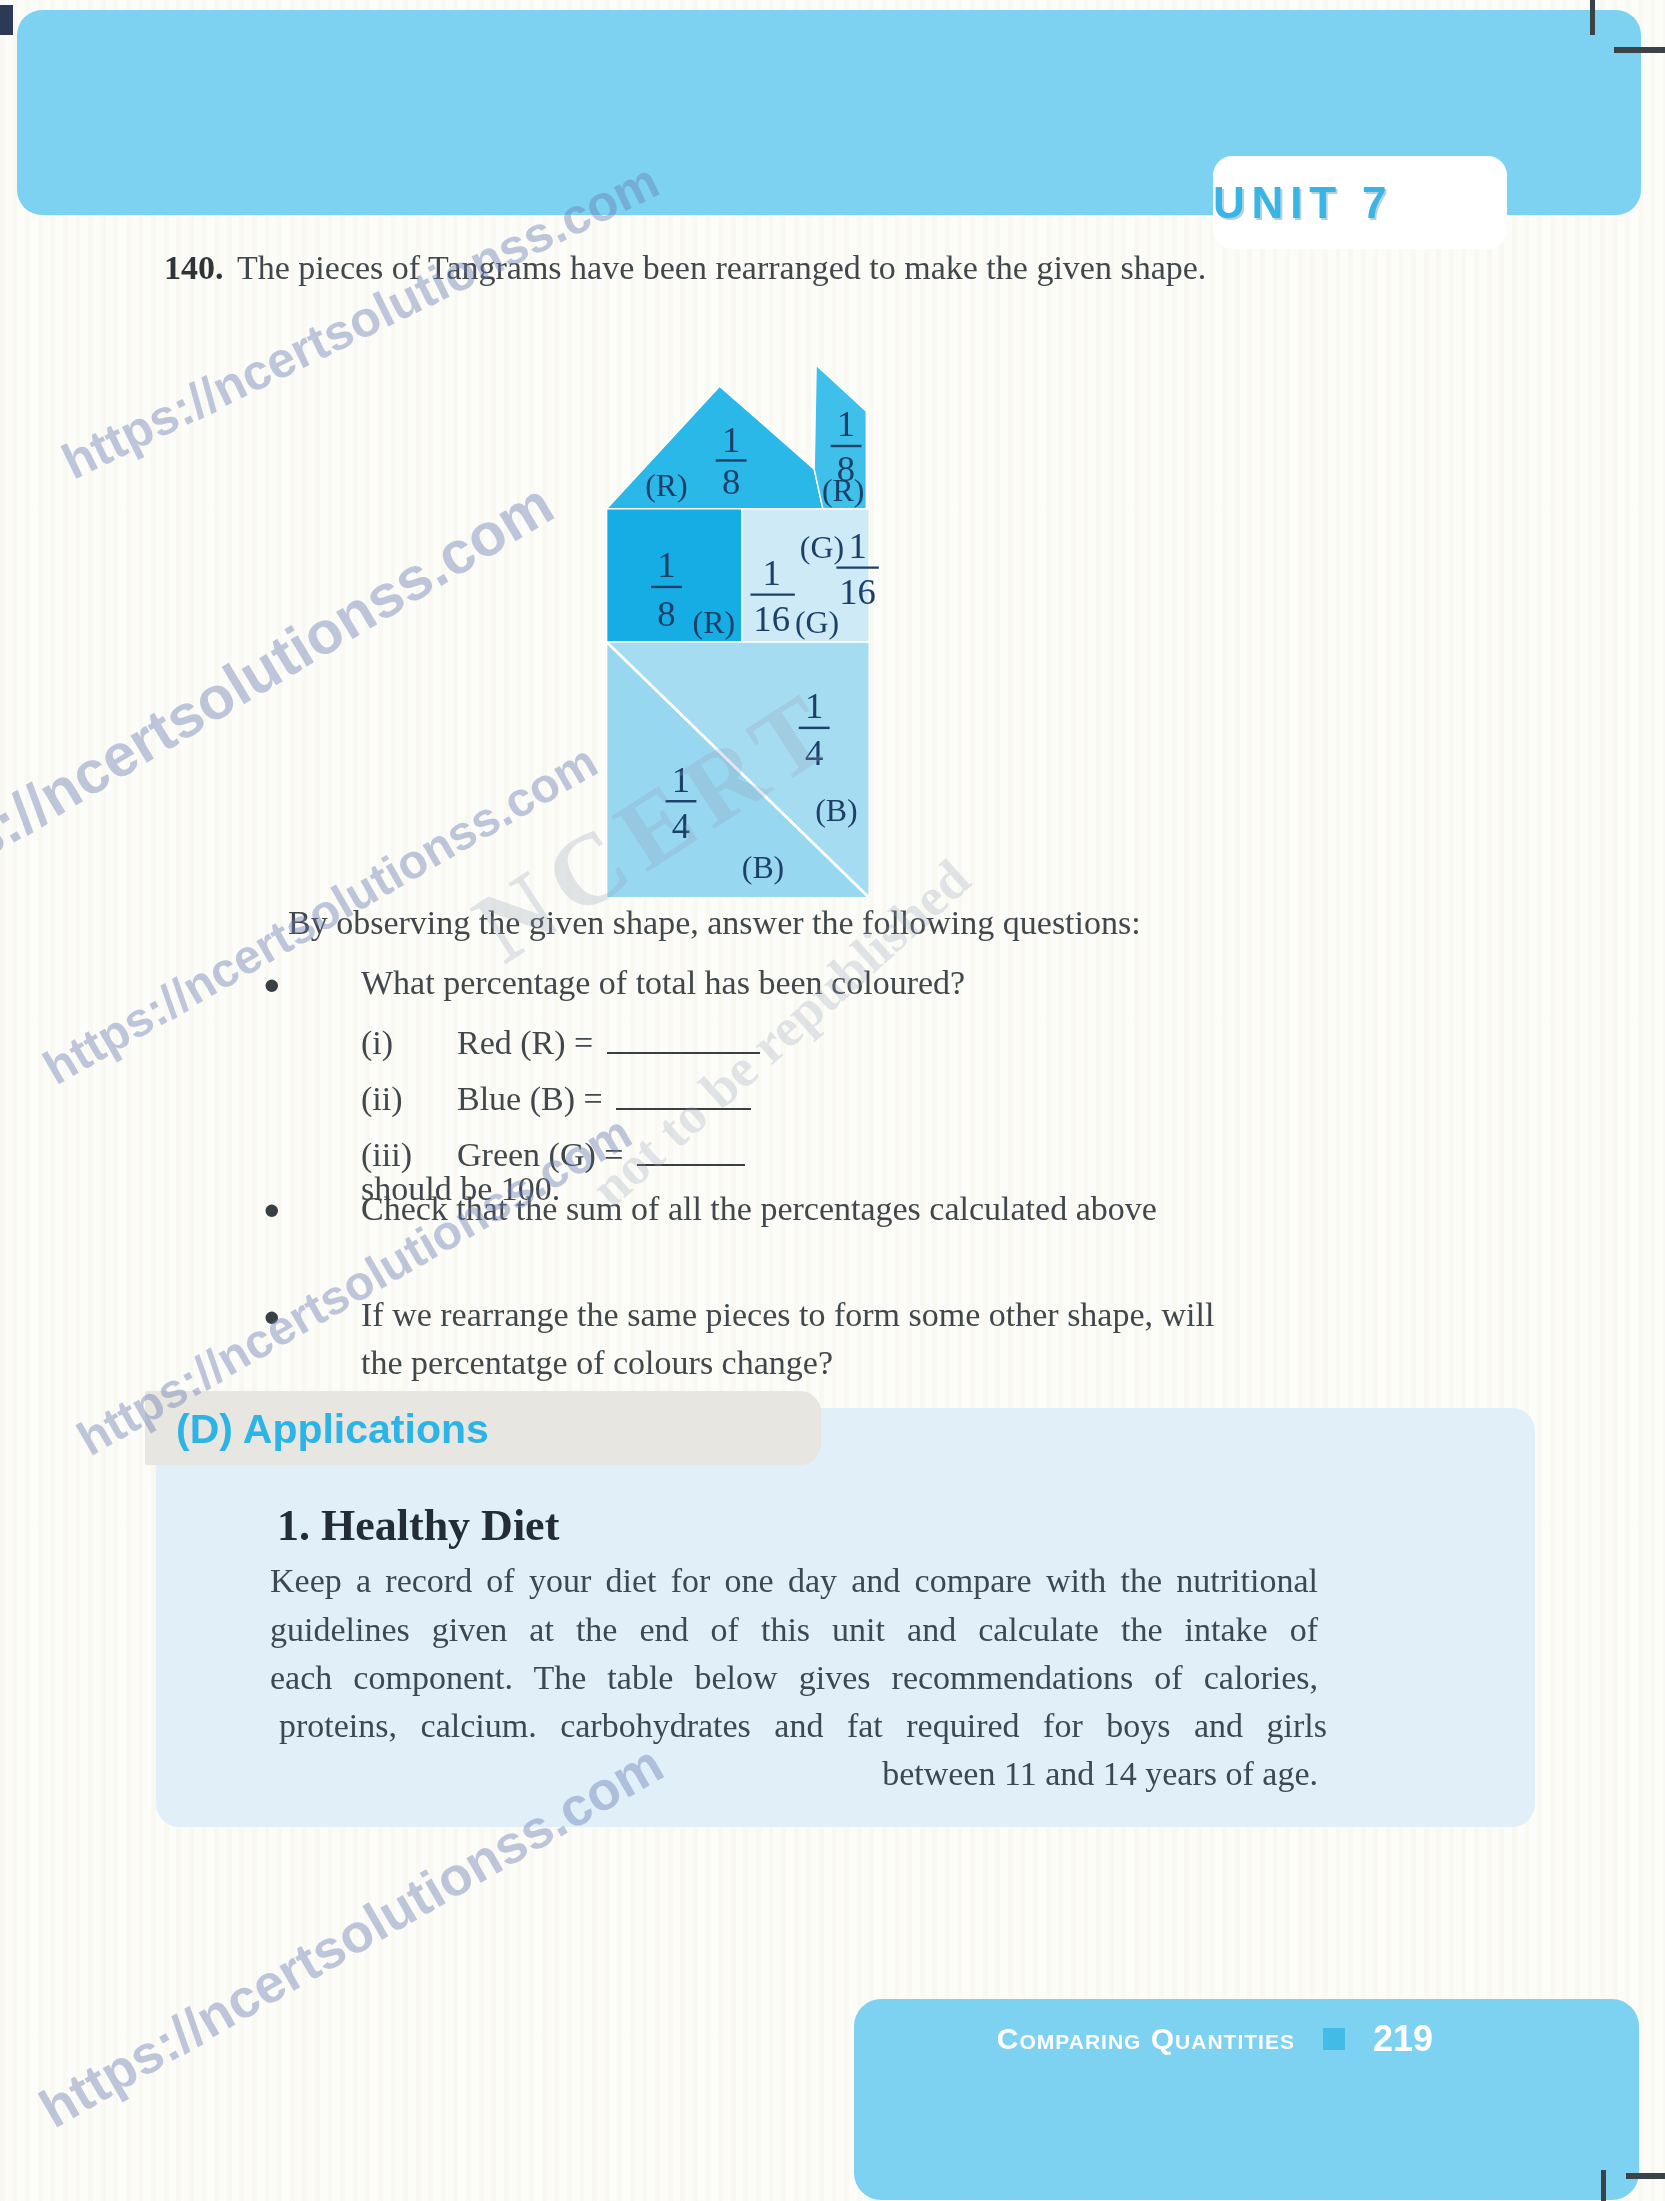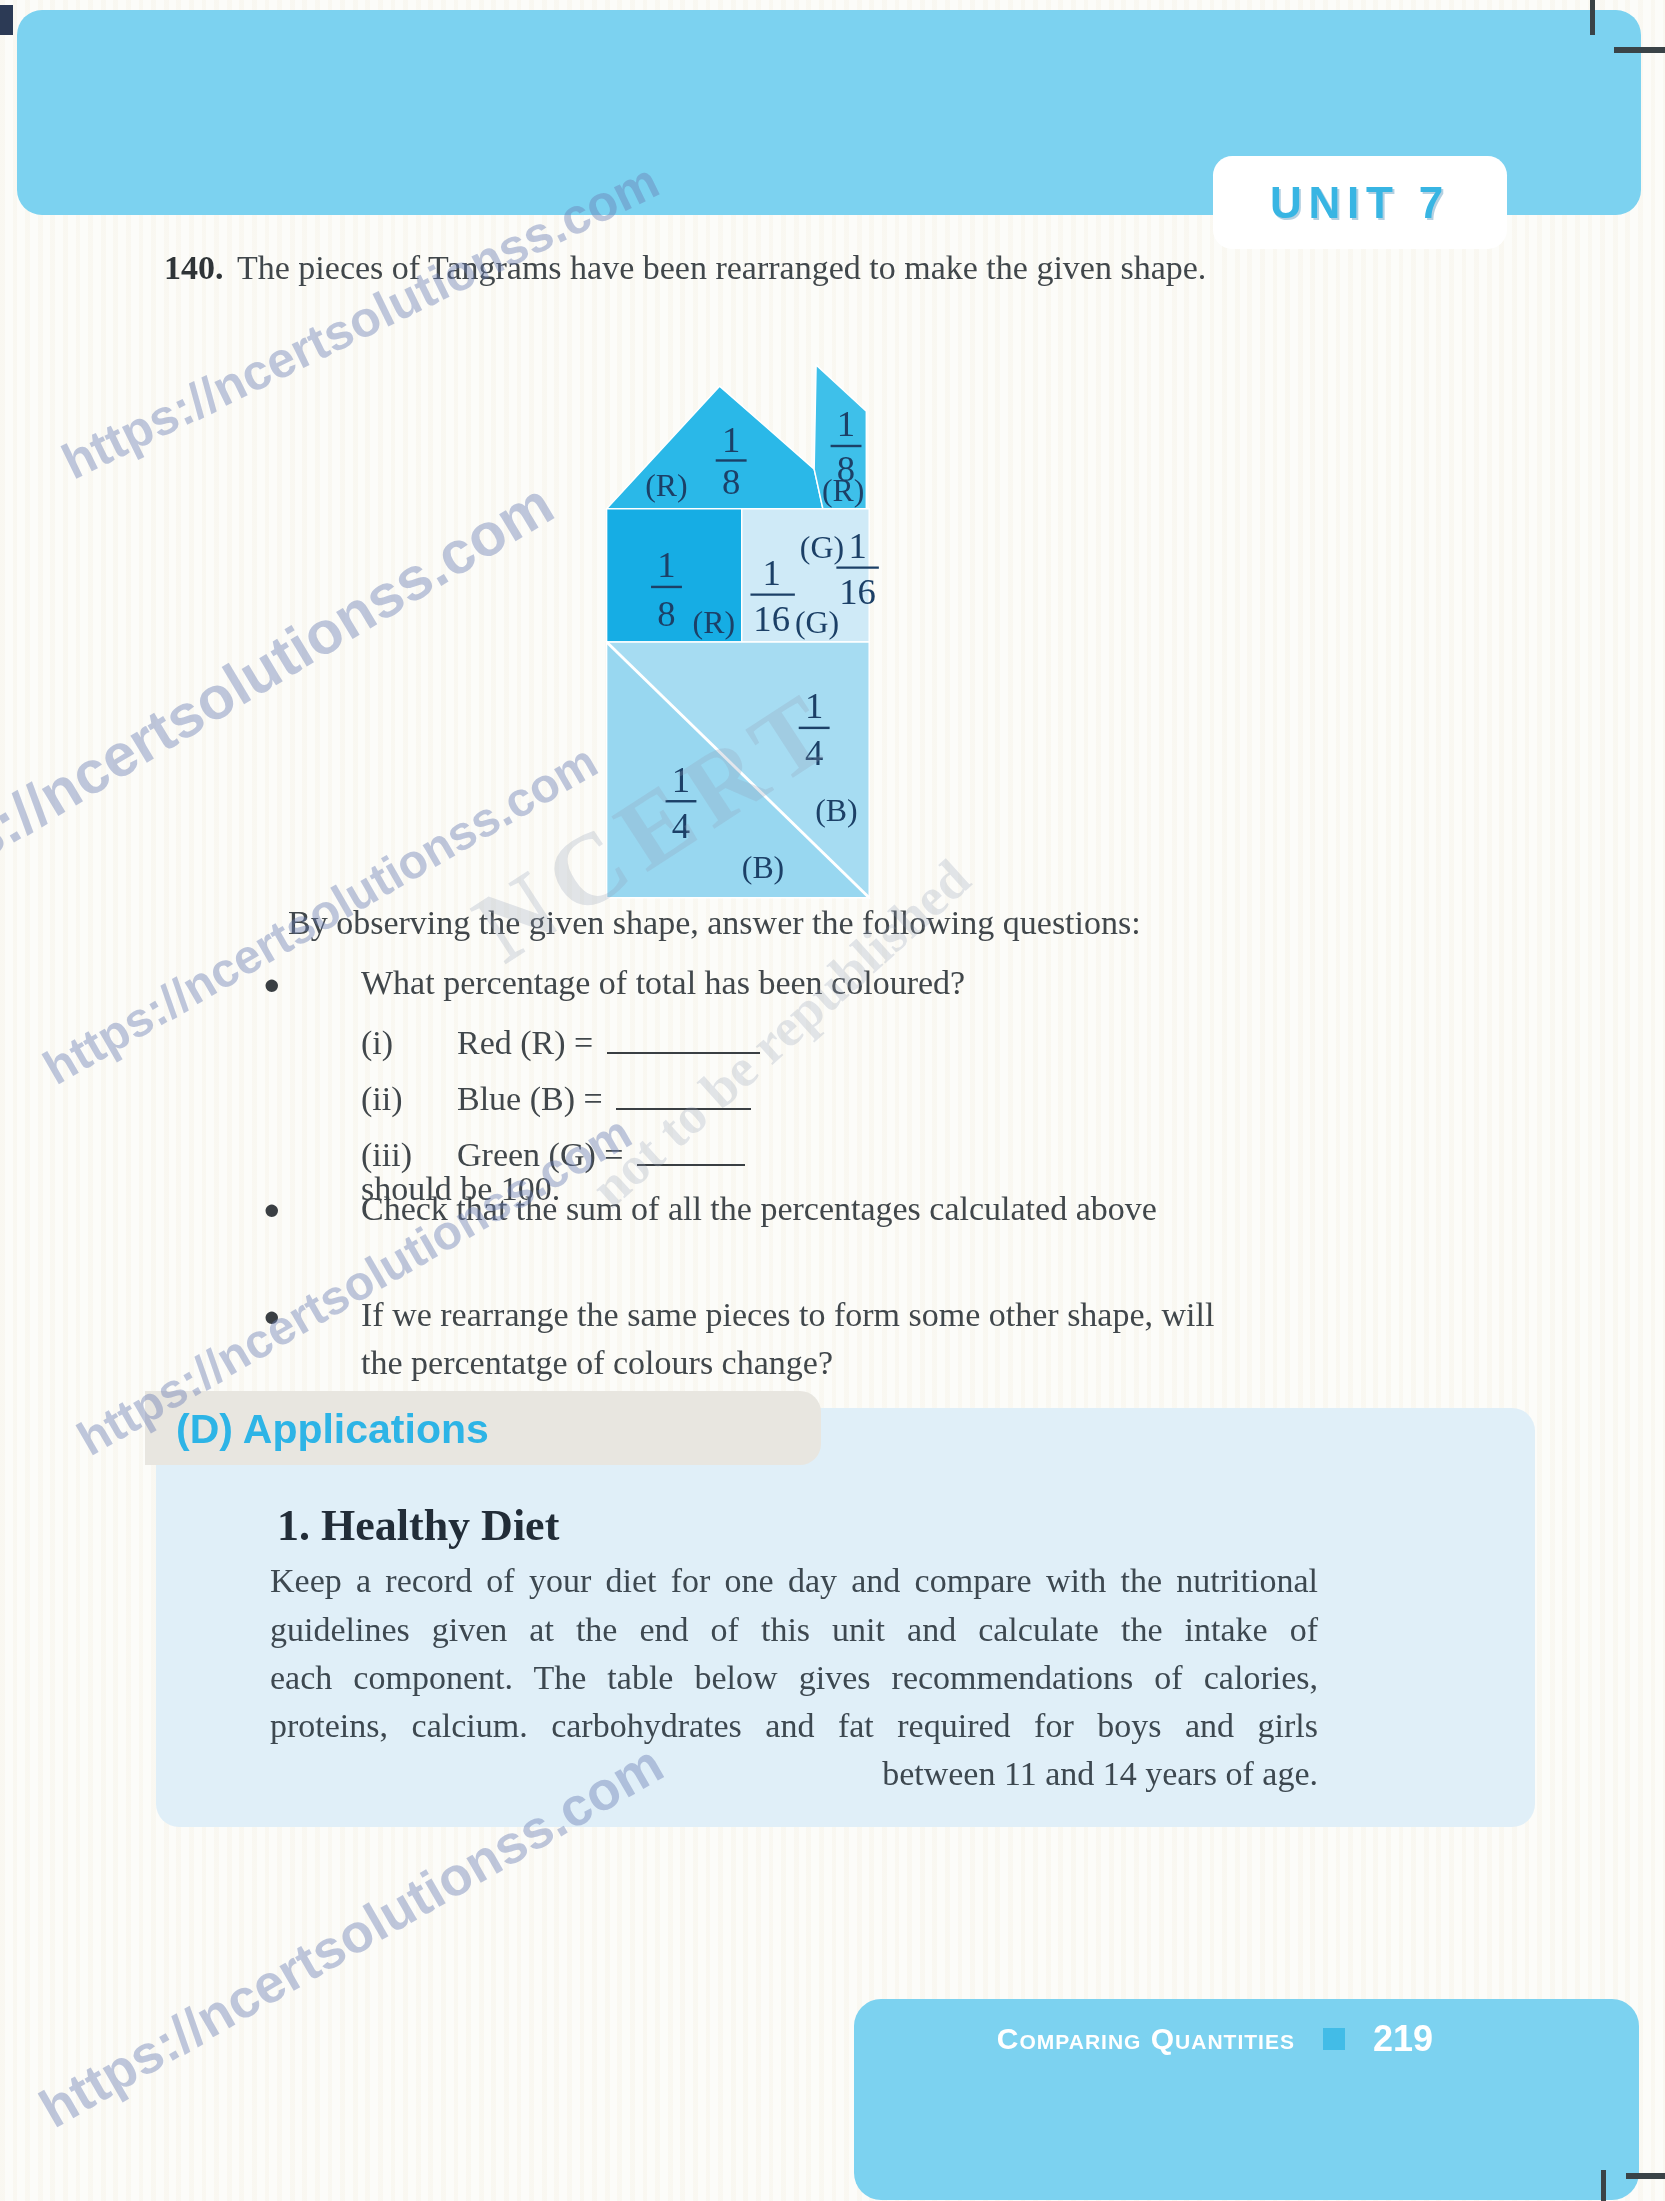--- a/index.html
+++ b/index.html
@@ -11,21 +11,21 @@
   .abs{position:absolute;}
   
   .banner{left:17.4px;top:9.7px;width:1624px;height:205px;background:#7cd2f0;border-radius:25px;z-index:1;}
   .corner-mark{left:0;top:4.8px;width:12.6px;height:30px;background:#2c3a55;z-index:2;}
   .crop{background:#3a4347;z-index:2;}
   .crop.vt{left:1590px;top:0;width:4.8px;height:35px;}
   .crop.ht{left:1614px;top:47px;width:51px;height:5.8px;}
   .crop.hb{left:1626px;top:2173px;width:40px;height:5.8px;}
   .crop.vb{left:1601px;top:2170px;width:4.8px;height:31px;}
   .unit-badge{left:1213px;top:156px;width:294px;height:93px;background:#ffffff;border-radius:19.3px;z-index:2;
-    display:flex;align-items:center;justify-content:center;}
+    display:flex;align-items:center;justify-content:flex-start;}
   .unit-badge span{font-family:"Liberation Sans",sans-serif;font-weight:bold;font-size:44px;letter-spacing:6.8px;
     color:#38b5e3;text-shadow:1.9px 1.9px 0 rgba(40,120,170,.35);}
   
   .ser{font-family:"Liberation Serif",serif;font-size:34px;color:#41474b;line-height:1.25;z-index:2;white-space:nowrap;}
   .qnum{font-weight:bold;color:#2f3437;margin-right:13.5px;}
   .dot{font-size:29px;color:#3a3f43;}
   .blank{display:inline-block;border-bottom:2.9px solid #3a3f43;height:29px;vertical-align:baseline;margin-left:13.5px;}
   .b1{width:153px;} .b2{width:135px;} .b3{width:108px;}
   .marker{display:inline-block;width:96px;}
   
@@ -144,21 +144,21 @@
   <div class="abs ser" style="left:361px;top:1342px;">the percentatge of colours change?</div>
 
   <div class="abs content-box"></div>
   <div class="abs band"></div>
   <div class="abs app-head">(D) Applications</div>
   <div class="abs ser diet-head">1. Healthy Diet</div>
 
   <div class="abs ser para just" style="top:1560px;">Keep a record of your diet for one day and compare with the nutritional</div>
   <div class="abs ser para just" style="top:1609px;">guidelines given at the end of this unit and calculate the intake of</div>
   <div class="abs ser para just" style="top:1657px;">each component. The table below gives recommendations of calories,</div>
-  <div class="abs ser para just" style="top:1705px;">proteins, calcium. carbohydrates and fat required for boys and girls</div>
+  <div class="abs ser para just" style="top:1705px;margin-left:9px;">proteins, calcium. carbohydrates and fat required for boys and girls</div>
   <div class="abs ser para" style="top:1753px;">between 11 and 14 years of age.</div>
 
   <div class="abs footer-box"></div>
   <div class="abs footer-line">
     <span class="footer-chapter">Comparing Quantities</span>
     <span class="footer-square"></span>
     <span class="footer-page">219</span>
   </div>
 
   <div class="wm" style="left:53px;top:439px;font-size:50px;transform:rotate(-26deg);">https://ncertsolutionss.com</div>

